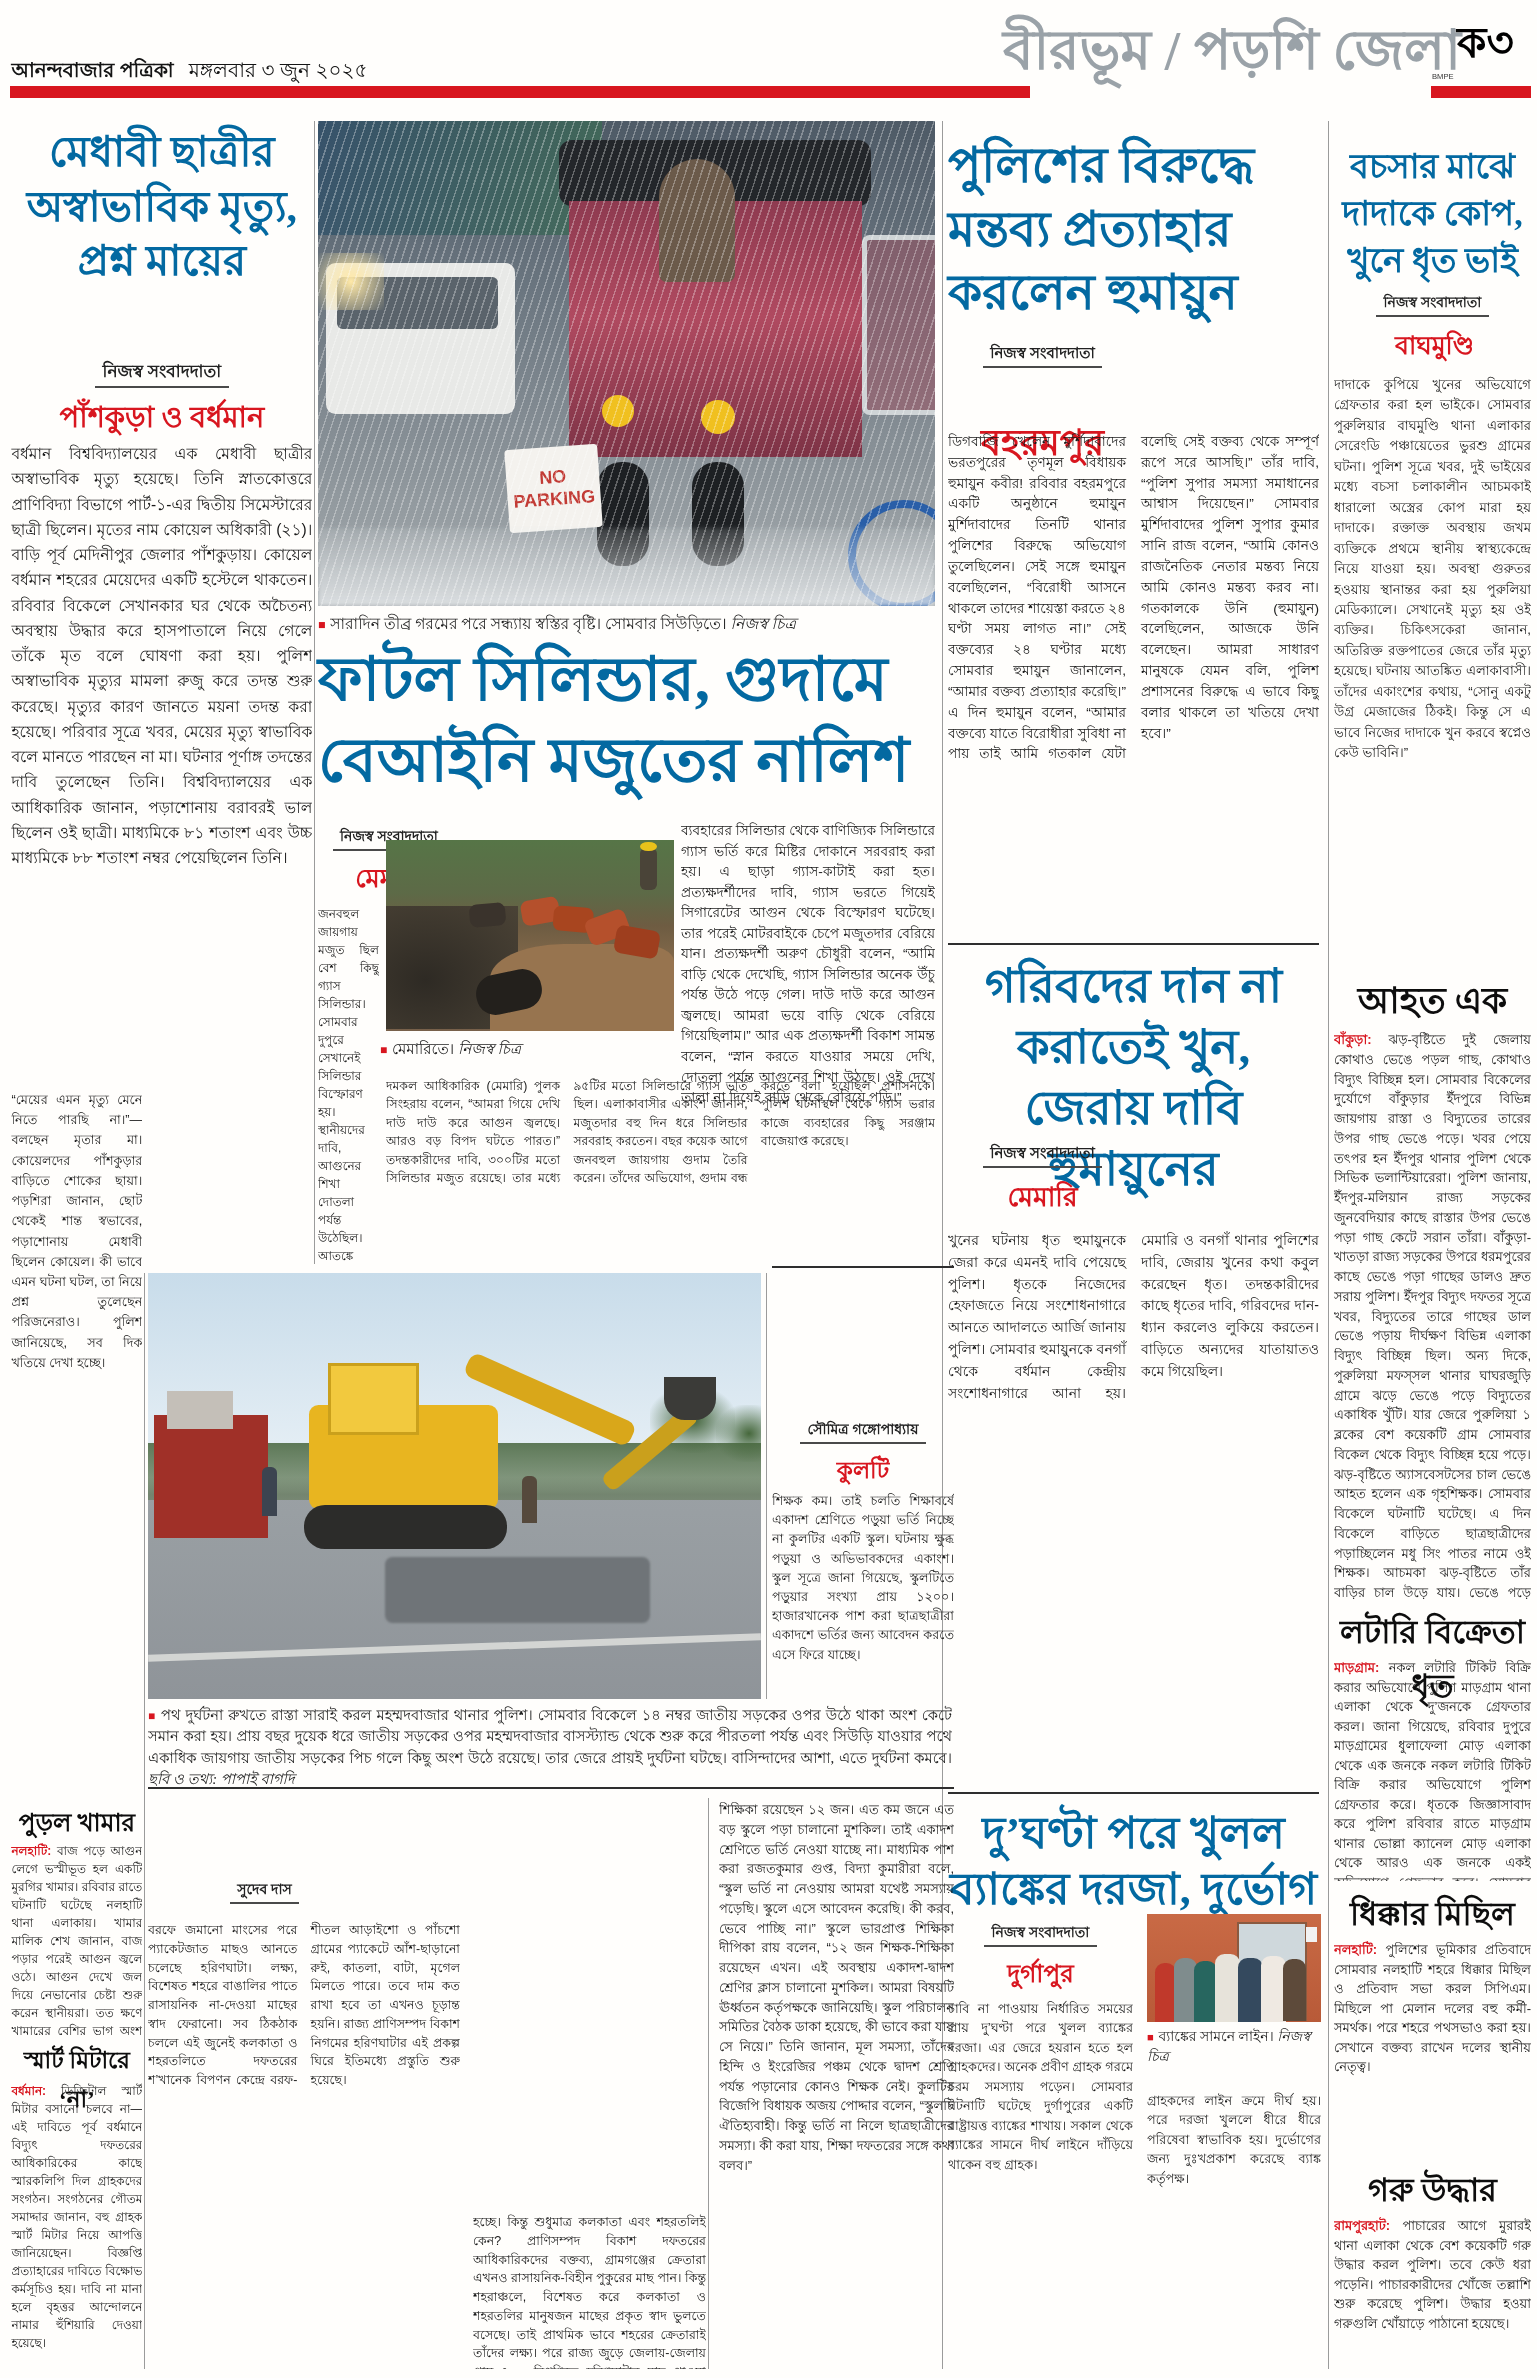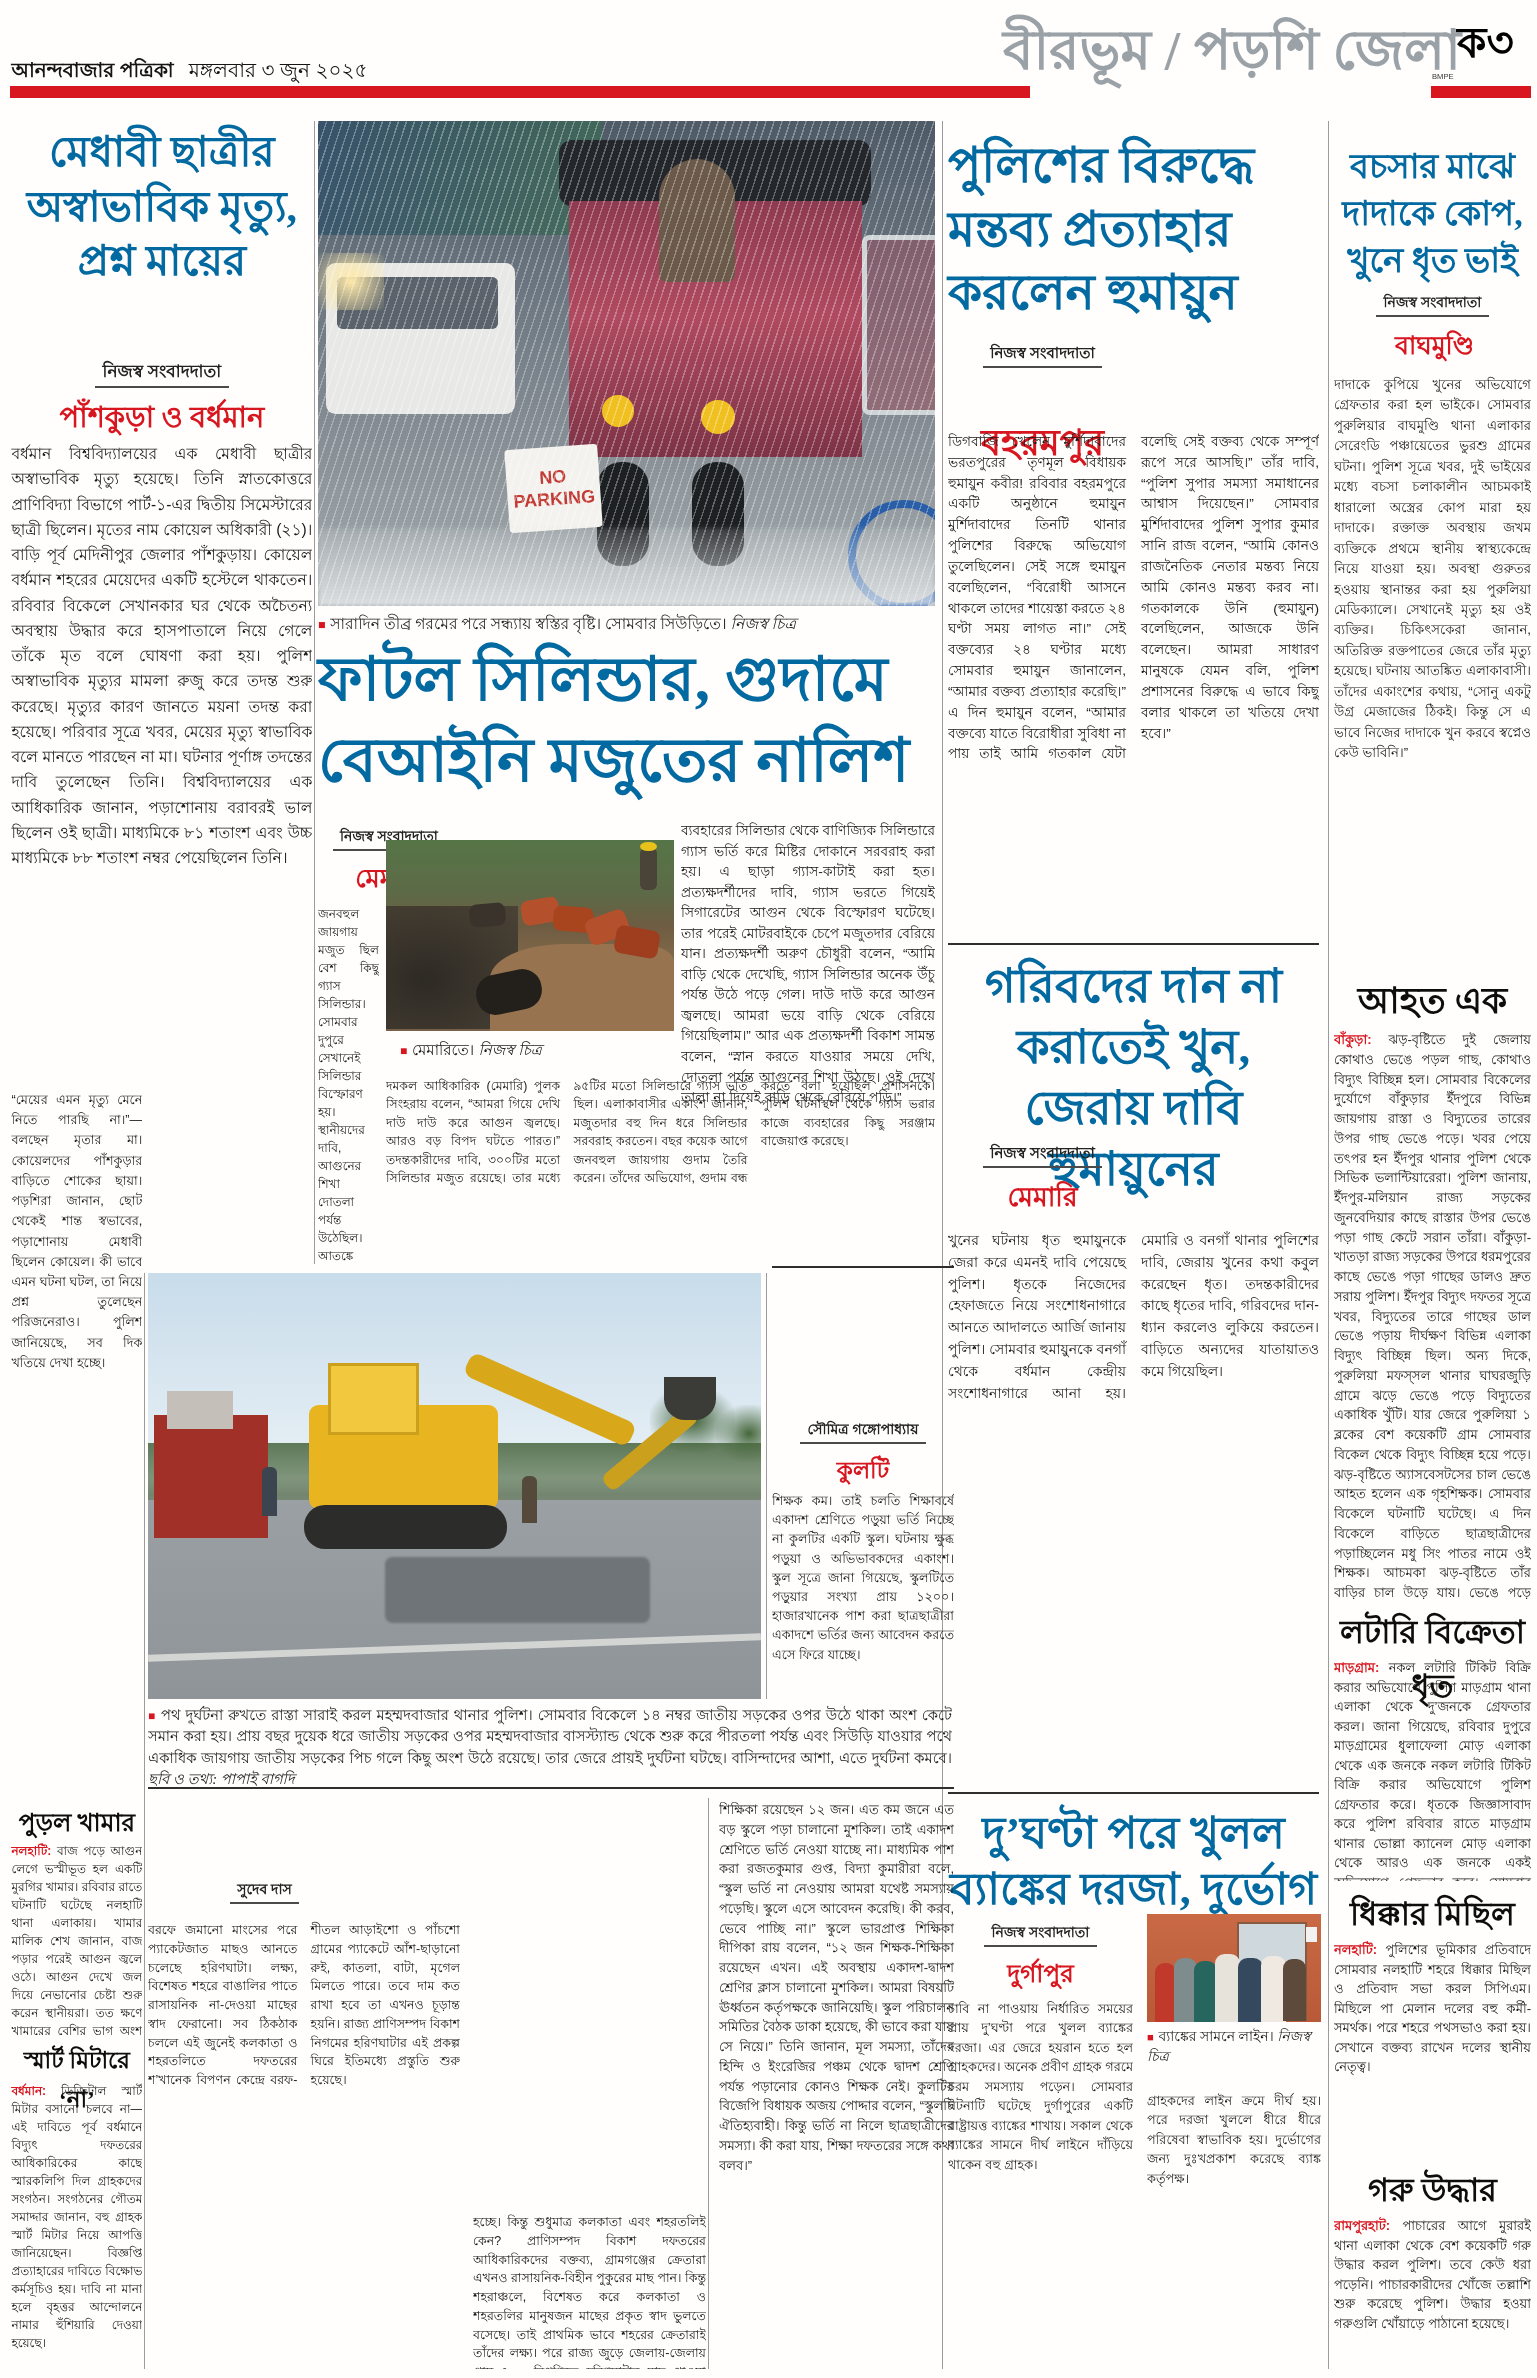--- a/index.html
+++ b/index.html
@@ -86,21 +86,21 @@
     <div class="abs" style="left:104px;top:104px;width:184px;height:87px;background:#97744f;border-radius:40% 20% 0 0;"></div>
     <div class="abs" style="left:142px;top:52px;width:24.6px;height:38px;background:#b5502c;border-radius:7.6px;transform:rotate(80deg);"></div>
     <div class="abs" style="left:175px;top:59px;width:24.6px;height:40px;background:#a8451f;border-radius:7.6px;transform:rotate(95deg);"></div>
     <div class="abs" style="left:208px;top:66px;width:26.5px;height:42px;background:#b5502c;border-radius:7.6px;transform:rotate(70deg);"></div>
     <div class="abs" style="left:237px;top:80px;width:28px;height:44px;background:#9e3e1e;border-radius:7.6px;transform:rotate(100deg);"></div>
     <div class="abs" style="left:90px;top:57px;width:23px;height:36px;background:#3a332c;border-radius:7.6px;transform:rotate(85deg);"></div>
     <div class="abs" style="left:90px;top:132px;width:66px;height:40px;background:#23201c;border-radius:19px;transform:rotate(-12deg);"></div>
     <div class="abs" style="left:254px;top:7.6px;width:17px;height:42px;background:#4a4438;border-radius:5.7px;"></div>
     <div class="abs" style="left:254px;top:1.9px;width:17px;height:9.5px;background:#e8c21a;border-radius:50%;"></div>
   </div>
-  <div class="abs caption" style="left:400px;top:1039px;width:288px;font-size:15px;font-family:Liberation Sans, sans-serif;">
+  <div class="abs caption" style="left:380px;top:1039px;width:288px;font-size:15px;font-family:Liberation Serif, serif;">
     <span class="bullet">■</span><span>মেমারিতে।</span> <i>নিজস্ব চিত্র</i>
   </div>
   <div class="abs body-text" style="left:681px;top:821px;width:254px;height:437px;font-size:13.7px;line-height:1.5;">ব্যবহারের সিলিন্ডার থেকে বাণিজ্যিক সিলিন্ডারে গ্যাস ভর্তি করে মিষ্টির দোকানে সরবরাহ করা হয়। এ ছাড়া গ্যাস-কাটাই করা হত। প্রত্যক্ষদর্শীদের দাবি, গ্যাস ভরতে গিয়েই সিগারেটের আগুন থেকে বিস্ফোরণ ঘটেছে। তার পরেই মোটরবাইকে চেপে মজুতদার বেরিয়ে যান। প্রত্যক্ষদর্শী অরুণ চৌধুরী বলেন, “আমি বাড়ি থেকে দেখেছি, গ্যাস সিলিন্ডার অনেক উঁচু পর্যন্ত উঠে পড়ে গেল। দাউ দাউ করে আগুন জ্বলছে। আমরা ভয়ে বাড়ি থেকে বেরিয়ে গিয়েছিলাম।” আর এক প্রত্যক্ষদর্শী বিকাশ সামন্ত বলেন, “স্নান করতে যাওয়ার সময়ে দেখি, দোতলা পর্যন্ত আগুনের শিখা উঠছে। ওই দেখে তালা না দিয়েই বাড়ি থেকে বেরিয়ে পড়ি।”</div>
   <div class="abs body-text" style="left:386px;top:1077px;width:549px;height:184px;font-size:12.3px;line-height:1.5;column-count:3;column-gap:13.2px;">দমকল আধিকারিক (মেমারি) পুলক সিংহরায় বলেন, “আমরা গিয়ে দেখি দাউ দাউ করে আগুন জ্বলছে। আরও বড় বিপদ ঘটতে পারত।” তদন্তকারীদের দাবি, ৩০০টির মতো সিলিন্ডার মজুত রয়েছে। তার মধ্যে ৯৫টির মতো সিলিন্ডারে গ্যাস ভর্তি ছিল। এলাকাবাসীর একাংশ জানান, মজুতদার বহু দিন ধরে সিলিন্ডার সরবরাহ করতেন। বছর কয়েক আগে জনবহুল জায়গায় গুদাম তৈরি করেন। তাঁদের অভিযোগ, গুদাম বন্ধ করতে বলা হয়েছিল প্রশাসনকে। পুলিশ ঘটনাস্থল থেকে গ্যাস ভরার কাজে ব্যবহারের কিছু সরঞ্জাম বাজেয়াপ্ত করেছে।</div>
 
   <div class="abs headline" style="left:948px;top:134px;width:371px;font-size:49px;line-height:1.3;text-align:left;">পুলিশের বিরুদ্ধে মন্তব্য প্রত্যাহার করলেন হুমায়ুন</div>
   <div class="abs byline" style="left:948px;top:341px;width:189px;font-size:15px;">
     <b>নিজস্ব সংবাদদাতা</b>
   </div>
   <div class="abs dateline" style="left:948px;top:379px;width:189px;font-size:36px;margin-top:36px;">বহরমপুর</div>

